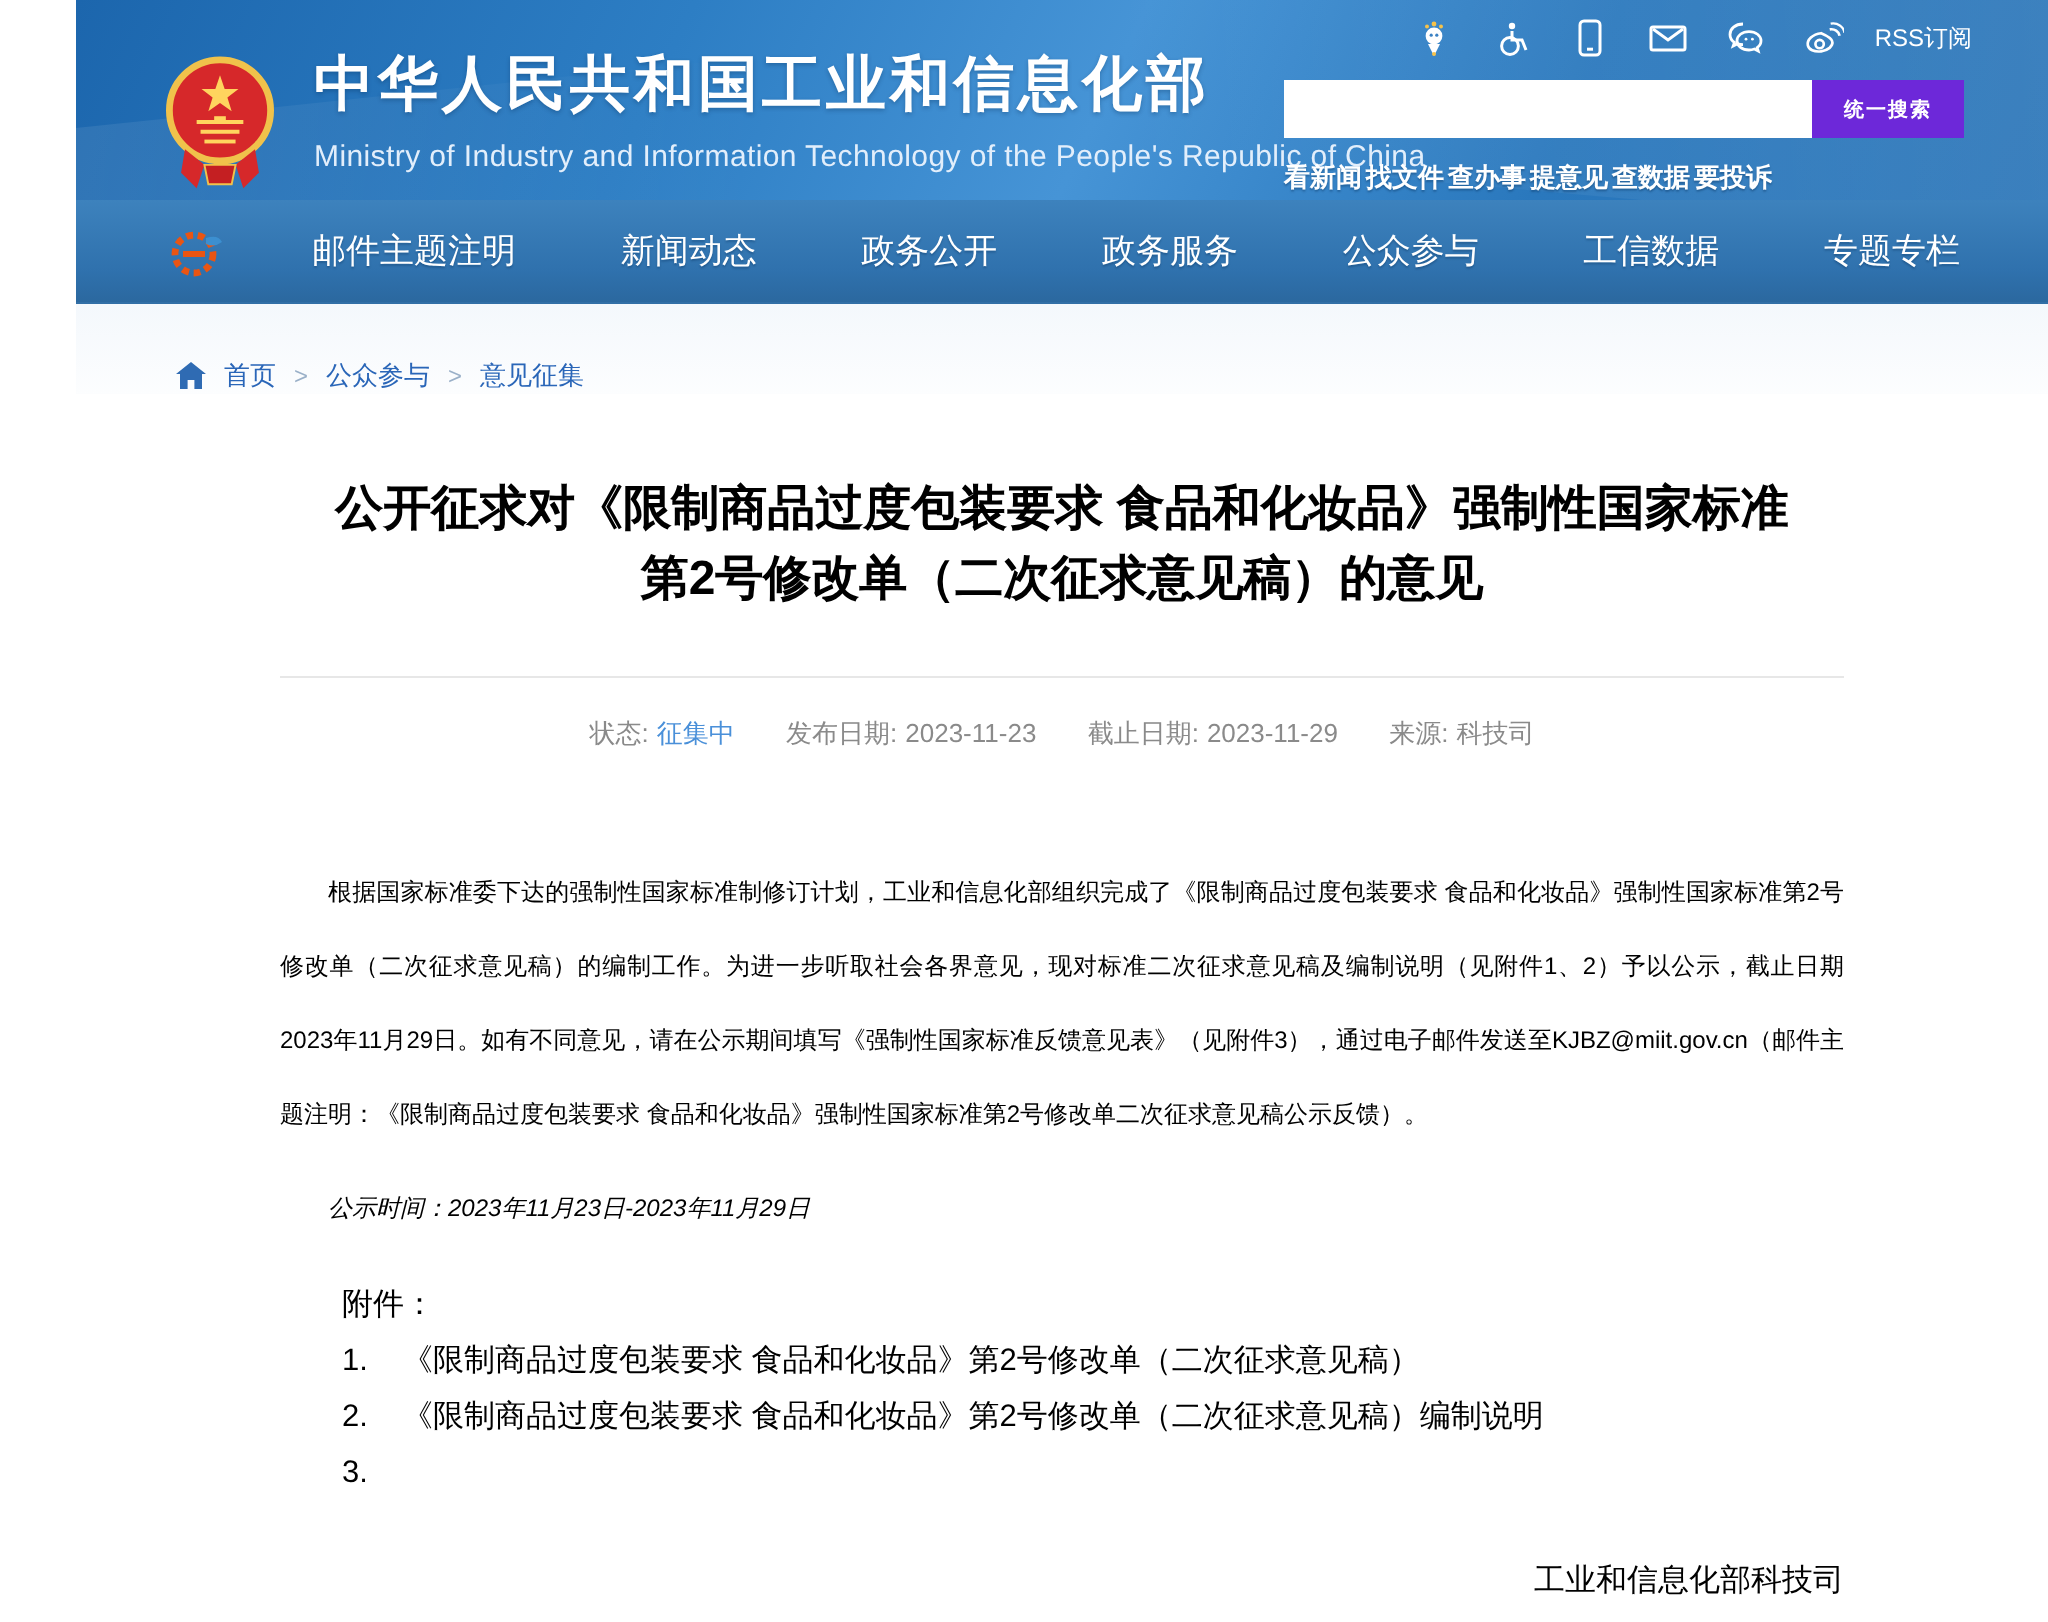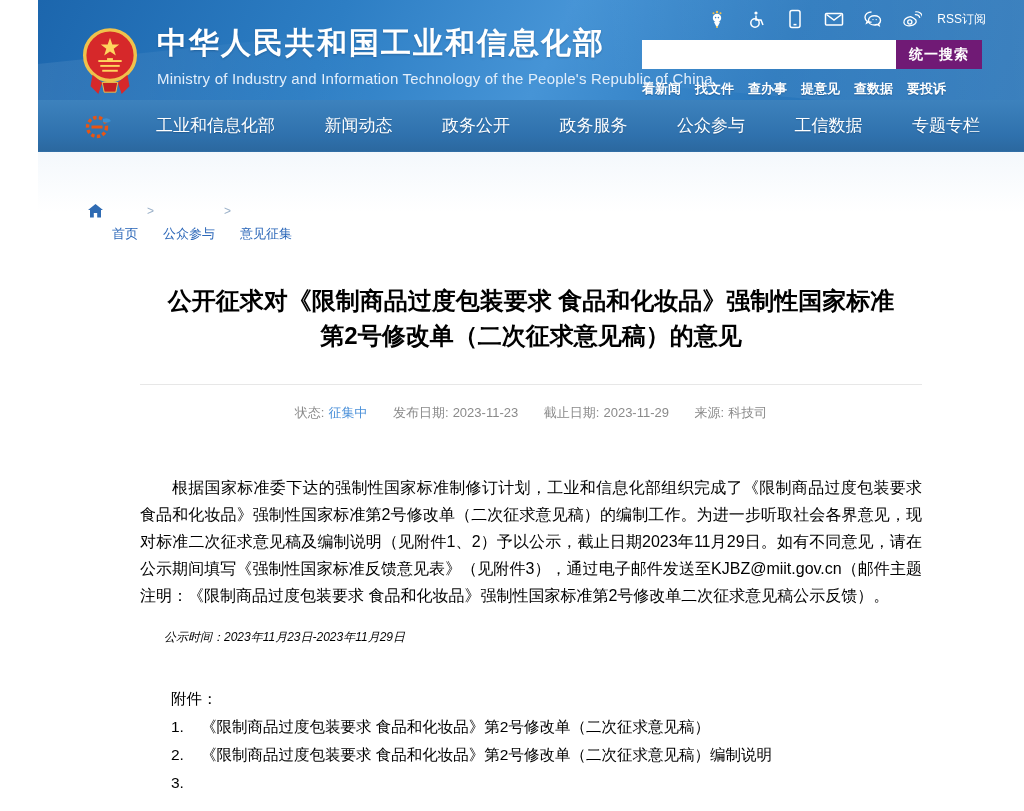--- a/index.html
+++ b/index.html
@@ -25,58 +25,58 @@
 
   .brand { position:absolute; left:40px; top:26px; display:flex; align-items:flex-start; gap:15px; z-index:3; }
   .emblem { width:64px; height:72px; }
   .brand-title { color:#fff; font-size:30px; font-weight:bold; letter-spacing:2px;
     text-shadow:0 1px 2px rgba(0,40,80,.3); line-height:34px; }
   .brand-sub { color:#e2eefb; font-size:15px; margin-top:10px; letter-spacing:.2px; }
 
   .search-area { position:absolute; right:42px; top:40px; width:340px; z-index:3; }
   .search-bar { display:flex; height:29px; background:#fff; }
   .search-bar input { flex:1; border:none; outline:none; padding:0 8px; font-size:13px; }
-  .search-btn { width:86px; border:none; background:#701a75; color:#fff; font-size:14px;
+  .search-btn { width:76px; border:none; background:#6d28d9; color:#fff; font-size:10px;
     font-weight:bold; cursor:pointer; letter-spacing:1px; }
-  .quick-links { display:flex; gap:14px; margin-top:11px;font-family:Liberation Mono, monospace; }
+  .quick-links { display:flex; gap:2px; margin-top:11px;font-family:Liberation Mono, monospace; }
   .quick-links a { color:#fff; font-size:13px; font-weight:bold; text-decoration:none;
     text-shadow:0 1px 1px rgba(0,40,80,.35); cursor:pointer; }
 
   .nav {
     height:52px; display:flex; align-items:center; padding:0 44px;
     background:linear-gradient(180deg,#3d82bd 0%,#2f71ad 70%,#2b689f 100%);
     border-bottom:1px solid rgba(0,30,60,.18);
   }
   .nav-logo { width:32px; height:32px; flex:0 0 auto; }
   .nav-items { flex:1; display:flex; justify-content:space-between; margin-left:42px; }
   .nav-items a { color:#fff; font-size:17px; text-decoration:none; cursor:pointer;
     text-shadow:0 1px 1px rgba(0,40,80,.3); }
 
   
   .breadcrumb { display:flex; align-items:center; gap:9px; padding:27px 0 0 50px;
     font-size:13px; background:linear-gradient(180deg,#f4f8fc 0%,#ffffff 60px); }
-  .breadcrumb a { color:#2a66b8; text-decoration:none; cursor:pointer;margin-top:46px; }
+  .breadcrumb a { color:#2a66b8; text-decoration:none; cursor:pointer; }
   .crumb-sep { color:#9ab0c8; font-size:12px; }
 
   
   .article { width:782px; margin:40px auto 0; color:#000; }
   .article-title { font-size:24px; font-weight:bold; text-align:center; line-height:35px;
     max-width:742px; margin:0 auto; color:#000; }
   .divider { border:none; border-top:1px solid #e7e7e7; margin-top:31px; }
   .meta-row { margin-top:19px; text-align:center; font-size:13px; color:#8a8a8a; }
   .meta-row .item { margin:0 11px; }
   .meta-row .lbl { margin-right:4px; }
   .status-val { color:#4a90d9; }
 
-  .body-text { margin-top:52px; font-size:16px; line-height:27px; text-indent:2em;
+  .body-text { margin-top:52px; font-size:12px; line-height:37px; text-indent:2em;
     text-align:justify; color:#000; }
   .info-lines { margin-top:15px; }
   .info-line { font-size:12px; line-height:27px; padding-left:2em;font-style:italic; }
 
-  .attachments { margin-top:34px; }
+  .attachments { margin-top:21px; }
   .attach-label { font-size:15.5px; line-height:28px; padding-left:2em; }
   .attach-item { display:flex; font-size:15.5px; line-height:28px; padding-left:2em; }
   .attach-num { width:30px; flex:0 0 auto; }
   .attach-text { cursor:pointer; }
 
   .signature { margin-top:25px; text-align:right; font-size:15.5px; line-height:30px; }
 </style>
 </head>
 <body>
 
@@ -171,21 +171,21 @@
     </div>
   </div>
 
   <div class="nav">
     <svg class="nav-logo" viewBox="0 0 32 32">
       <circle cx="15" cy="17" r="9.5" fill="none" stroke="#e95513" stroke-width="3.4" stroke-dasharray="3.4 2.4"></circle>
       <path d="M9.5 17 h11" stroke="#e95513" stroke-width="3"></path>
       <path d="M21 9 q6 -2 8 2 q-4 3 -8 1 z" fill="#3c8fd0"></path>
     </svg>
     <div class="nav-items">
-      <a>工业和信息化部</a>
+      <a>邮件主题注明</a>
       <a>新闻动态</a>
       <a>政务公开</a>
       <a>政务服务</a>
       <a>公众参与</a>
       <a>工信数据</a>
       <a>专题专栏</a>
     </div>
   </div>
 
   <div class="breadcrumb">

